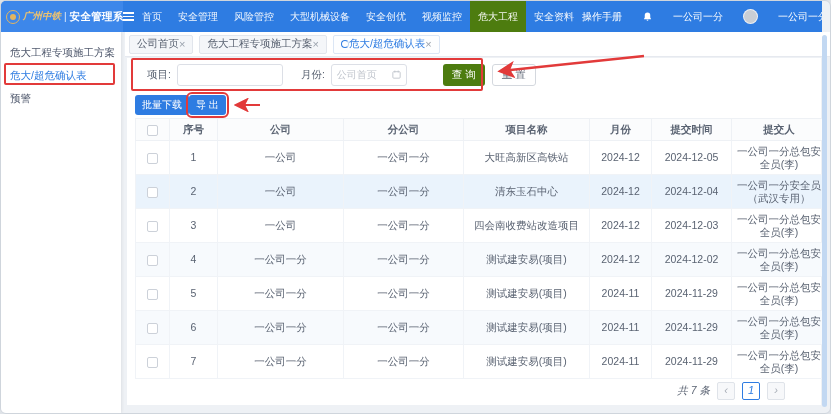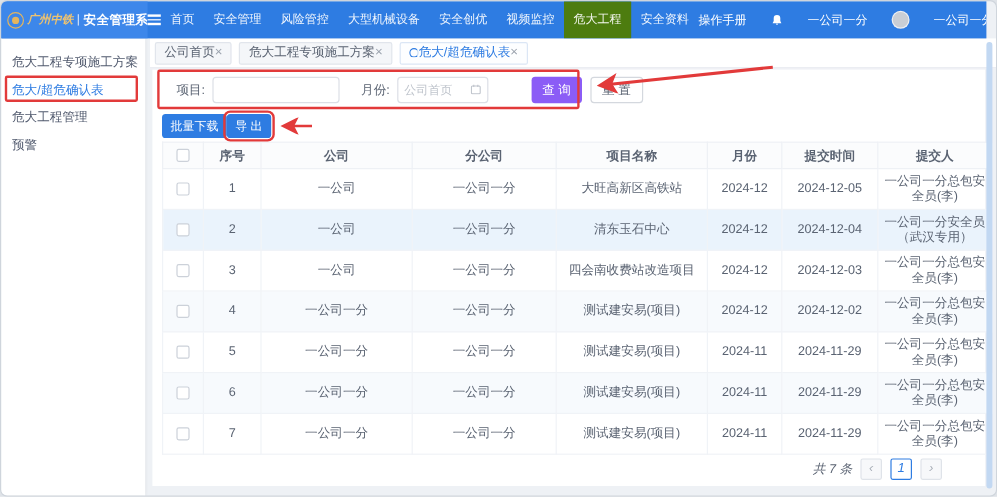--- a/index.html
+++ b/index.html
@@ -46,21 +46,21 @@
   .card { flex:1; margin:1px 9px 8px 2px; background:#fff; padding:0 8px; position:relative; }
   .filter-row { height:33px; display:flex; align-items:center; font-size:10.5px; color:#5a6372; }
   .filter-row .lbl { margin-left:12px; }
   .inp { width:106px; height:22px; border:1px solid #dcdfe6; border-radius:3px; margin-left:6px;
          background:#fff; font-size:10.5px; padding:0 5px; color:#333; }
   .filter-row .lbl2 { margin-left:18px; }
   .month-inp { width:76px; height:22px; border:1px solid #dcdfe6; border-radius:3px; margin-left:6px;
                display:flex; align-items:center; justify-content:space-between; padding:0 5px;
                color:#bfc4cc; font-size:10px; cursor:pointer; }
   .btn { height:22px; padding:0 9px; font-size:10.5px; border-radius:3px; cursor:pointer; }
-  .btn-primary { background:#8b5cf6; color:#fff; border:none; }
+  .btn-primary { background:#4d7c0f; color:#fff; border:none; }
   .btn-plain { background:#fff; border:1px solid #d4d8de; color:#5a6372; }
   .btn-query { margin-left:36px; }
   .btn-reset { margin-left:7px; }
 
   .toolbar { height:27px; display:flex; align-items:center; }
   .btn-sm { height:20px; padding:0 7px; font-size:10px; background:#2e7ce2; color:#fff; border:none;
             border-radius:3px; cursor:pointer; }
   .export-anno { outline:2px solid #e23a3a; outline-offset:1px; }
 
   table { width:100%; border-collapse:collapse; table-layout:fixed; font-size:10.5px; color:#5a6372; }
@@ -121,21 +121,20 @@
       </span>
       <span>一公司一分</span>
       <span class="avatar"></span>
       <span>一公司一分安全部</span>
     </div>
   </header>
 
   <aside class="sidebar">
     <div class="side-item">危大工程专项施工方案</div>
     <div class="side-item active">危大/超危确认表</div>
-    <div class="side-item">危大工程管理</div>
     <div class="side-item">预警</div>
   </aside>
 
   <main class="main">
     <div class="tabbar">
       <div class="tab">
         <span>公司首页</span>
         <span class="close">×</span>
       </div>
       <div class="tab">

